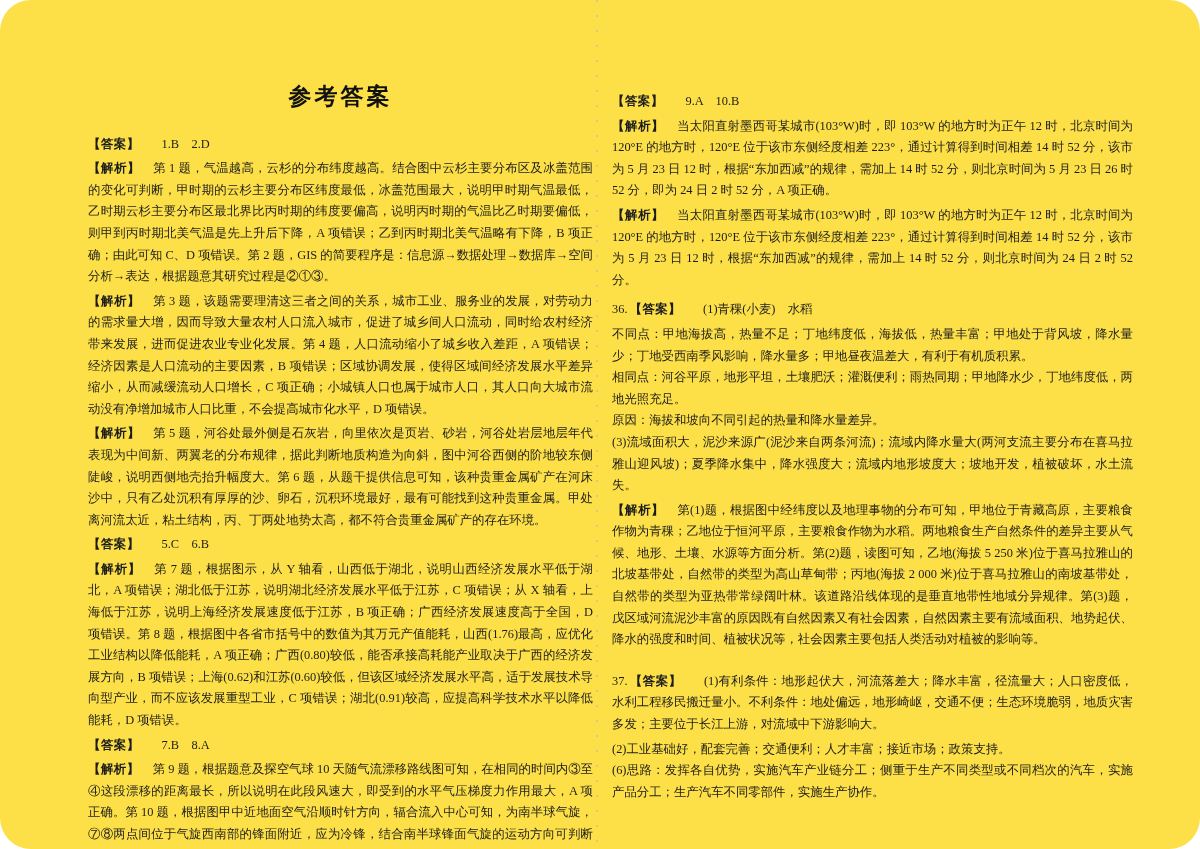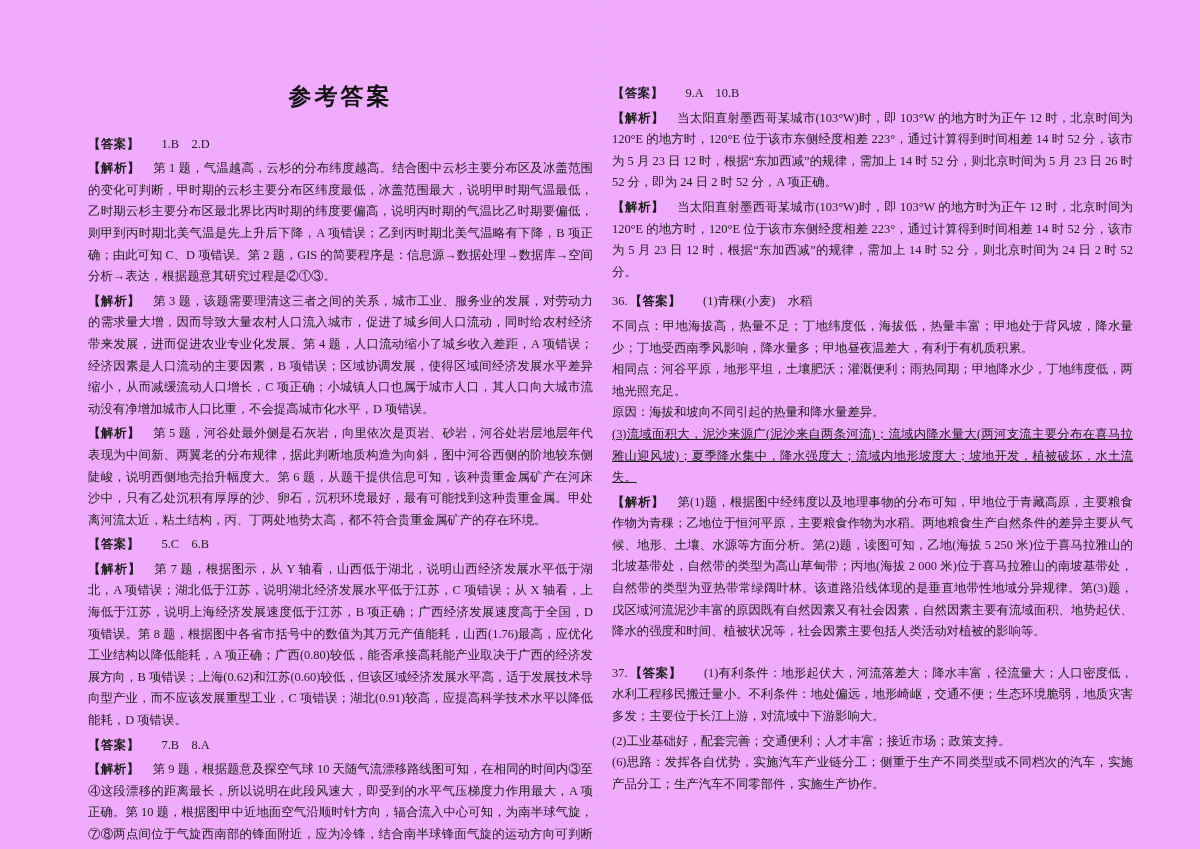--- a/index.html
+++ b/index.html
@@ -1,39 +1,39 @@
 <!DOCTYPE html>
 <html><head>
 <meta charset="utf-8">
 <style>
   html,body{margin:0;padding:0;background:#ffffff;}
   .page{
-    position:relative;width:1200px;height:849px;background:#f0abfc;overflow:hidden;
-    font-family:"Liberation Serif","DejaVu Serif",serif;color:#1c1c1c;
+    position:relative;width:1200px;height:849px;background:#fde047;overflow:hidden;
+    font-family:"Liberation Serif","DejaVu Serif",serif;color:#1c1c1c;border-radius:31px;
   }
   .divider{
     position:absolute;left:596px;top:0;width:2px;height:849px;
     background:repeating-linear-gradient(to bottom,#b9b9b9 0px,#b9b9b9 2px,transparent 2px,transparent 15px);
     opacity:.6;
   }
   .col{position:absolute;top:86px;font-size:12.4px;line-height:21.6px;}
   .col-left{left:88px;width:505px;}
-  .col-right{left:612px;width:521px;top:80px;}
+  .col-right{left:612px;width:521px;top:88px;}
   .doc-title{
     text-align:center;font-size:23px;font-weight:bold;letter-spacing:3px;
     margin:0 0 26px 0;color:#111;
   }
   .blk{margin:3px 0;text-align:justify;text-justify:inter-character;}
   .blk.plain{margin:0;}
   .label{font-weight:bold;letter-spacing:.5px;}
   .ans .label{margin-right:22px;}
   .ana .label{margin-right:13px;}
   .num{margin-right:2px;}
   .gap-sm{margin-top:8px;}
-  .gap-md{margin-top:14px;text-decoration:underline;}
+  .gap-md{margin-top:14px;}
   .gap-lg{margin-top:20px;}
 </style>
 </head>
 <body>
 
 <div class="page">
   <div class="divider"></div>
 
   <div class="col col-left">
     <h1 class="doc-title">参考答案</h1>

